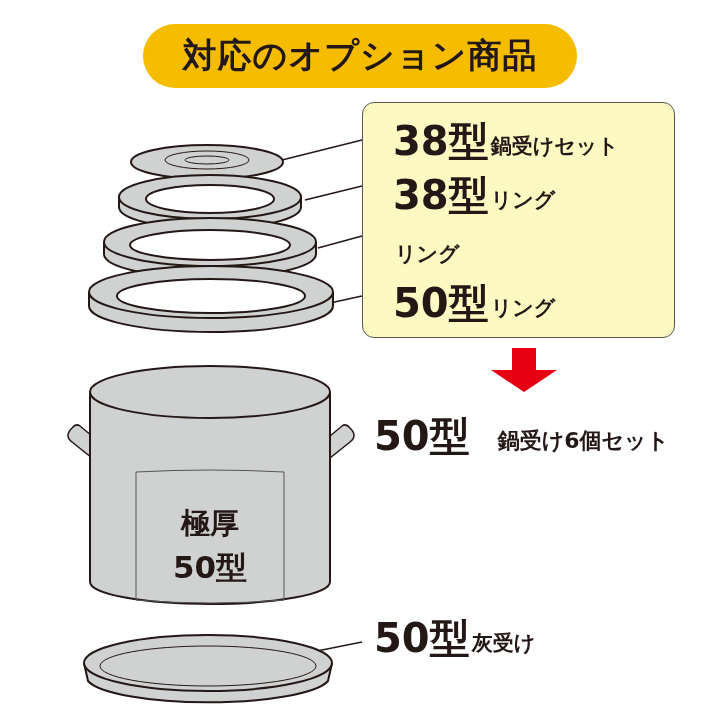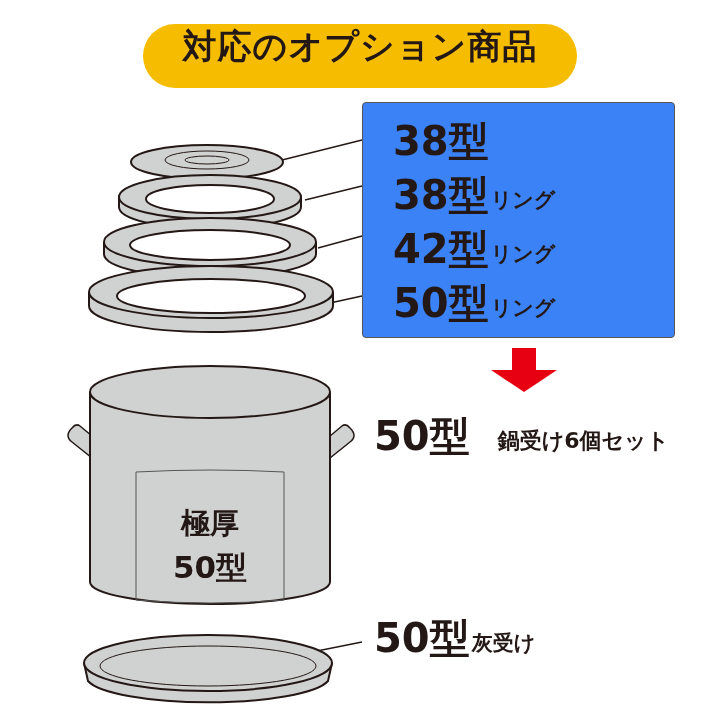--- a/index.html
+++ b/index.html
@@ -1,19 +1,19 @@
 <!DOCTYPE html>
 <html><head>
 <meta charset="utf-8">
 <style>
   html,body{margin:0;padding:0;background:#fff;}
   body{width:720px;height:720px;position:relative;overflow:hidden;font-family:"DejaVu Sans","Liberation Sans",sans-serif;color:#231815;}
-  .title-pill{position:absolute;left:143px;top:24px;width:434px;height:64px;border-radius:32px;background:#f6bd00;display:flex;align-items:flex-start;justify-content:center;}
+  .title-pill{position:absolute;left:143px;top:24px;width:434px;height:64px;border-radius:32px;background:#f6bd00;display:flex;align-items:center;justify-content:center;}
   .title-pill span{font-size:34px;font-weight:bold;letter-spacing:1px;color:#231815;}
-  .opt-box{position:absolute;left:362px;top:102px;width:313px;height:236px;border:1.5px solid #555;border-radius:4px;box-sizing:border-box;background:#3b82f6;}
+  .opt-box{position:absolute;left:362px;top:102px;width:313px;height:236px;border:1.5px solid #555;border-radius:12px;box-sizing:border-box;background:#fef9c3;}
   .opt-line{position:absolute;left:30px;height:52px;display:flex;align-items:flex-end;white-space:nowrap;}
   .big{font-size:40px;font-weight:bold;line-height:1;}
   .small{font-size:21px;font-weight:bold;line-height:1;margin-left:2px;margin-bottom:4px;}
   .label{position:absolute;display:flex;align-items:flex-end;white-space:nowrap;}
   svg.art{position:absolute;left:0;top:0;}
 </style>
 </head>
 <body>
 
 <div class="title-pill">
@@ -69,27 +69,27 @@
     <ellipse cx="208" cy="663" rx="124" ry="28" fill="#d0d1d1" stroke="#231815" stroke-width="2"></ellipse>
     <ellipse cx="208" cy="666" rx="108" ry="20" fill="none" stroke="#231815" stroke-width="1"></ellipse>
   </g>
   <text x="210" y="533" text-anchor="middle" font-size="29" font-weight="bold" fill="#231815" font-family="DejaVu Sans, sans-serif">極厚</text>
   <text x="210" y="578" text-anchor="middle" font-size="31" font-weight="bold" fill="#231815" font-family="DejaVu Sans, sans-serif">50型</text>
 </svg>
 
 <div class="opt-box">
   <div class="opt-line" style="top:6px">
     <span class="big">38型</span>
+    <span class="small">鍋受けセット</span>
   </div>
   <div class="opt-line" style="top:60px">
     <span class="big">38型</span>
     <span class="small">リング</span>
   </div>
   <div class="opt-line" style="top:114px">
-    <span class="big">42型</span>
     <span class="small">リング</span>
   </div>
   <div class="opt-line" style="top:168px">
     <span class="big">50型</span>
     <span class="small">リング</span>
   </div>
 </div>
 
 <div class="label" style="left:374px;top:408px;height:48px">
   <span class="big">50型</span>

